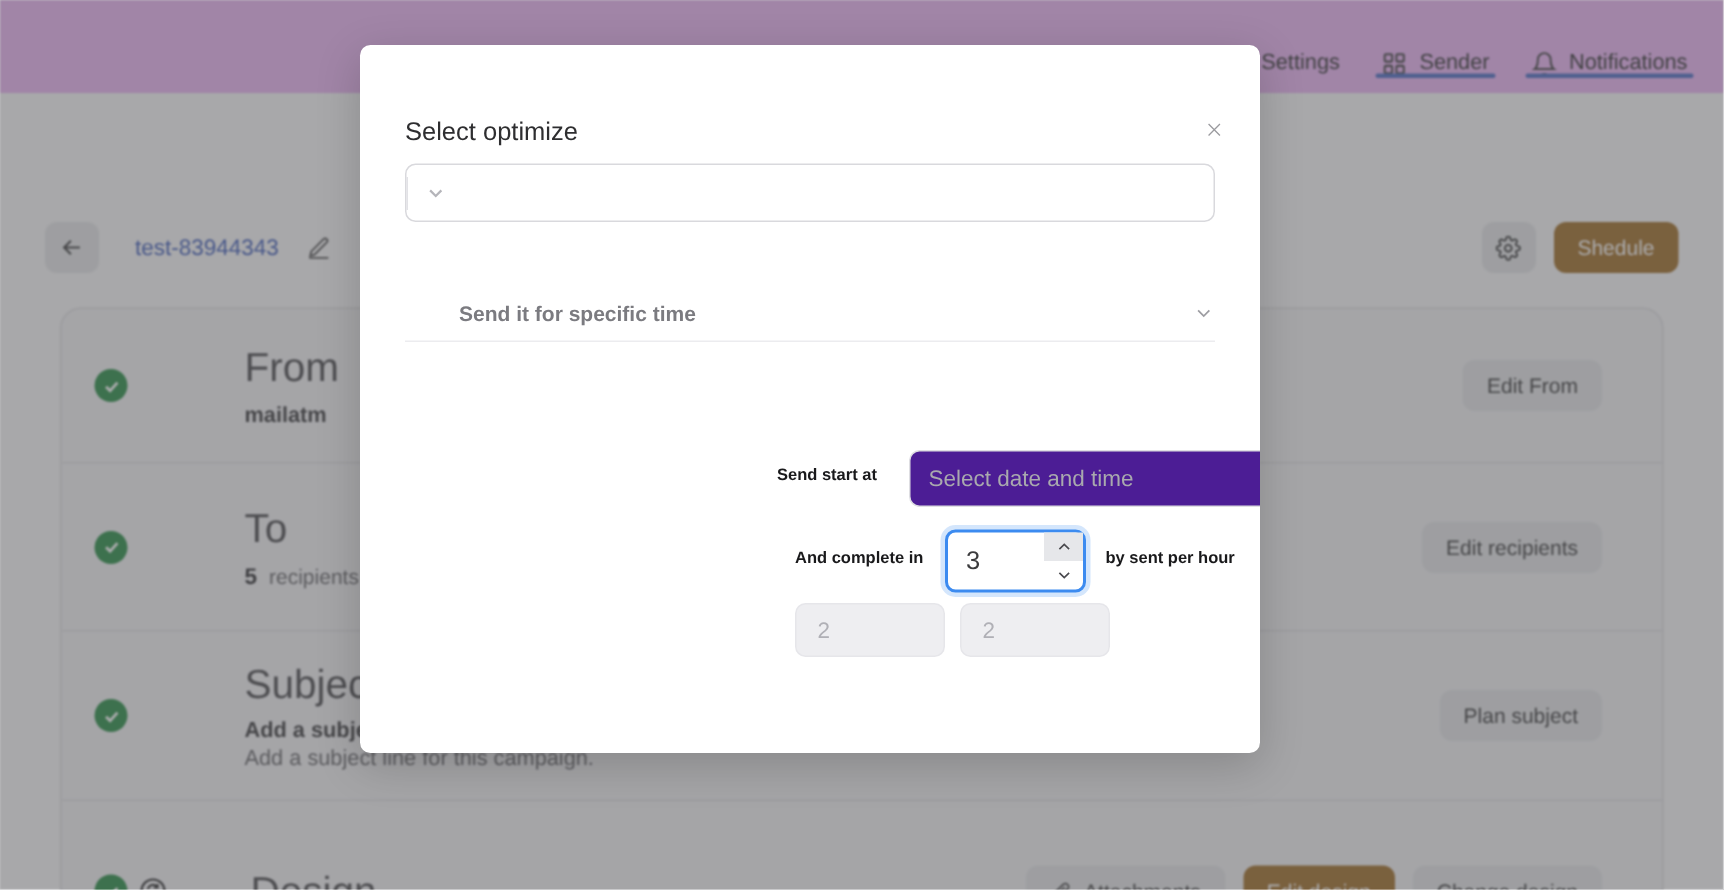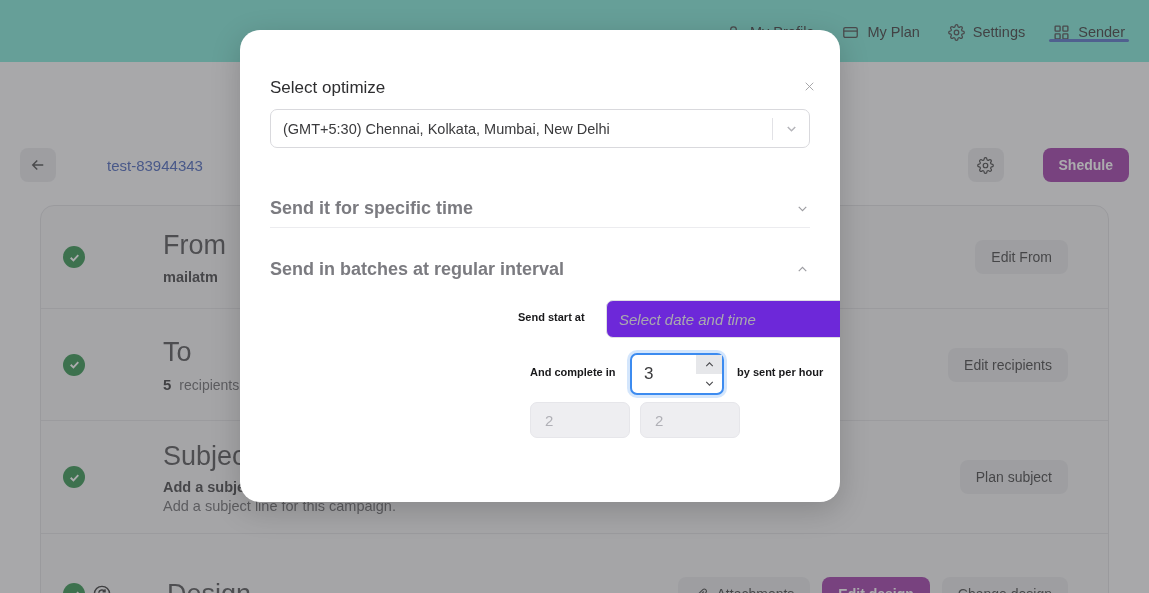--- a/index.html
+++ b/index.html
@@ -19,23 +19,23 @@
     inset: 0;
     background: #f7f7f8;
     filter: grayscale(0.15) brightness(0.82) blur(0.6px);
   }
 
   
   .topnav {
     position: absolute;
     top: 0; left: 0; right: 0;
     height: 62px;
-    background: #5eead4;
-    display: flex;
-    align-items: flex-start;
+    background: #f0abfc;
+    display: flex;
+    align-items: flex-end;
     justify-content: flex-end;
     padding-right: 10px;
   }
   .nav-item {
     display: flex;
     align-items: center;
     gap: 8px;
     padding: 12px 14px 0 14px;
     height: 52px;
     position: relative;
@@ -59,22 +59,21 @@
     border-radius: 2px;
   }
 
   
   .camp-header {
     position: absolute;
     top: 144px; left: 0; right: 0;
     height: 42px;
     display: flex;
     align-items: center;
-    padding: 0 20px;
-    gap: 27px;
+    padding: 0 30px;
   }
   .back-btn {
     width: 36px; height: 34px;
     background: #e3e4e6;
     border-radius: 8px;
     display: flex; align-items: center; justify-content: center;
     color: #333;
     flex: none;
   }
   .camp-name {
@@ -95,21 +94,21 @@
     border-radius: 8px;
     background: #e3e4e6;
     color: #2b2b2b;
     font-size: 14px;
     display: flex; align-items: center; justify-content: center;
     padding: 0 16px;
     margin-left: 12px;
     white-space: nowrap;
   }
   .hbtn.icon-only { width: 36px; padding: 0; }
-  .hbtn.dark { background: #a21caf; color: #fff; font-weight: 700; }
+  .hbtn.dark { background: #a16207; color: #fff; font-weight: 400; }
 
   
   .card {
     position: absolute;
     left: 40px; right: 40px;
     top: 205px; bottom: -40px;
     background: #f2f2f3;
     border: 1px solid #dcdcde;
     border-radius: 14px;
     overflow: hidden;
@@ -153,21 +152,21 @@
   }
 
   
   #modal {
     position: absolute;
     left: 240px;
     top: 30px;
     width: 600px;
     height: 472px;
     background: #ffffff;
-    border-radius: 20px;
+    border-radius: 7px;
     box-shadow: 0 8px 30px rgba(0,0,0,0.18);
     overflow: hidden;
   }
   .modal-title {
     position: absolute;
     left: 30px; top: 48px;
     font-size: 17px;
     color: #2e2e30;
     font-weight: 400;
   }
@@ -208,44 +207,43 @@
     position: absolute;
     left: 30px;
     width: 540px;
     height: 38px;
     display: flex;
     align-items: center;
     justify-content: space-between;
   }
   .acc#acc-specific { top: 160px; border-bottom: 1px solid #ececef; }
   .acc#acc-batches { top: 220px; }
-  .acc-label { font-size: 18px; color: #7b7b80; font-weight: 600; }
+  .acc-label { font-size: 14px; color: #7b7b80; font-weight: 600; margin-left: 36px; }
   .acc-caret { color: #9d9da2; display: flex; align-items: center; }
 
   .row-label {
     position: absolute;
     font-size: 11px;
     color: #19191b;
     font-weight: 700;
     white-space: nowrap;
   }
   #lbl-start { left: 278px; top: 281px; }
   #lbl-complete { left: 290px; top: 336px; }
   #lbl-perhour { left: 497px; top: 336px; }
 
   .dt-field {
     position: absolute;
     left: 366px; top: 270px;
     width: 292px; height: 38px;
     border: 1px solid #dedee2;
     border-radius: 7px;
-    background: #6d28d9;
-    display: flex;
-    align-items: center;
-    font-style: italic;
+    background: #4c1d95;
+    display: flex;
+    align-items: center;
   }
   .dt-placeholder {
     flex: 1;
     padding-left: 12px;
     font-size: 15px;
     color: #a9a9ae;
   }
 
   .num-field {
     position: absolute;
@@ -340,20 +338,30 @@
             <rect x="14" y="3" width="7" height="7" rx="1"></rect>
             <rect x="3" y="14" width="7" height="7" rx="1"></rect>
             <rect x="14" y="14" width="7" height="7" rx="1"></rect>
           </svg>
       </span>
       <span>Sender</span>
       <span class="nav-underline"></span>
     </div>
 
 
+    <div class="nav-item">
+      <span class="nav-ico">
+        <svg viewBox="0 0 24 24" fill="none" stroke="currentColor" stroke-width="1.8">
+            <path d="M18 8A6 6 0 0 0 6 8c0 7-3 9-3 9h18s-3-2-3-9"></path>
+            <path d="M13.7 21a2 2 0 0 1-3.4 0"></path>
+          </svg>
+      </span>
+      <span>Notifications</span>
+      <span class="nav-underline"></span>
+    </div>
   </div>
 
   <div class="camp-header">
     <div class="back-btn">
       <svg width="18" height="18" viewBox="0 0 24 24" fill="none" stroke="currentColor" stroke-width="1.9">
           <path d="M19 12H5M11 6l-6 6 6 6"></path>
         </svg>
     </div>
     <div class="camp-name">test-83944343</div>
     <div class="pencil-btn">
@@ -462,46 +470,37 @@
 
   <div class="modal-title">Select optimize</div>
 
   <div class="modal-close">
     <svg width="13" height="13" viewBox="0 0 24 24" fill="none" stroke="currentColor" stroke-width="1.6">
         <path d="M5 5l14 14M19 5L5 19"></path>
       </svg>
   </div>
 
   <div class="tz-select">
-    <div class="tz-value">(GMT+5:30) Chennai, Kolkata, Mumbai, New Delhi</div>
     <div class="tz-divider"></div>
     <div class="tz-caret">
       <svg width="15" height="15" viewBox="0 0 24 24" fill="none" stroke="currentColor" stroke-width="2.4">
           <path d="M6 9.5l6 6 6-6"></path>
         </svg>
     </div>
   </div>
 
   <div class="acc" id="acc-specific">
     <span class="acc-label">Send it for specific time</span>
     <span class="acc-caret">
       <svg width="15" height="15" viewBox="0 0 24 24" fill="none" stroke="currentColor" stroke-width="1.9">
           <path d="M6 9.5l6 6 6-6"></path>
         </svg>
     </span>
   </div>
 
-  <div class="acc" id="acc-batches">
-    <span class="acc-label">Send in batches at regular interval</span>
-    <span class="acc-caret">
-      <svg width="15" height="15" viewBox="0 0 24 24" fill="none" stroke="currentColor" stroke-width="1.9">
-          <path d="M6 14.5l6-6 6 6"></path>
-        </svg>
-    </span>
-  </div>
 
   <div class="row-label" id="lbl-start">Send start at</div>
 
   <div class="dt-field">
     <div class="dt-placeholder">Select date and time</div>
 
   </div>
 
   <div class="row-label" id="lbl-complete">And complete in</div>
 

